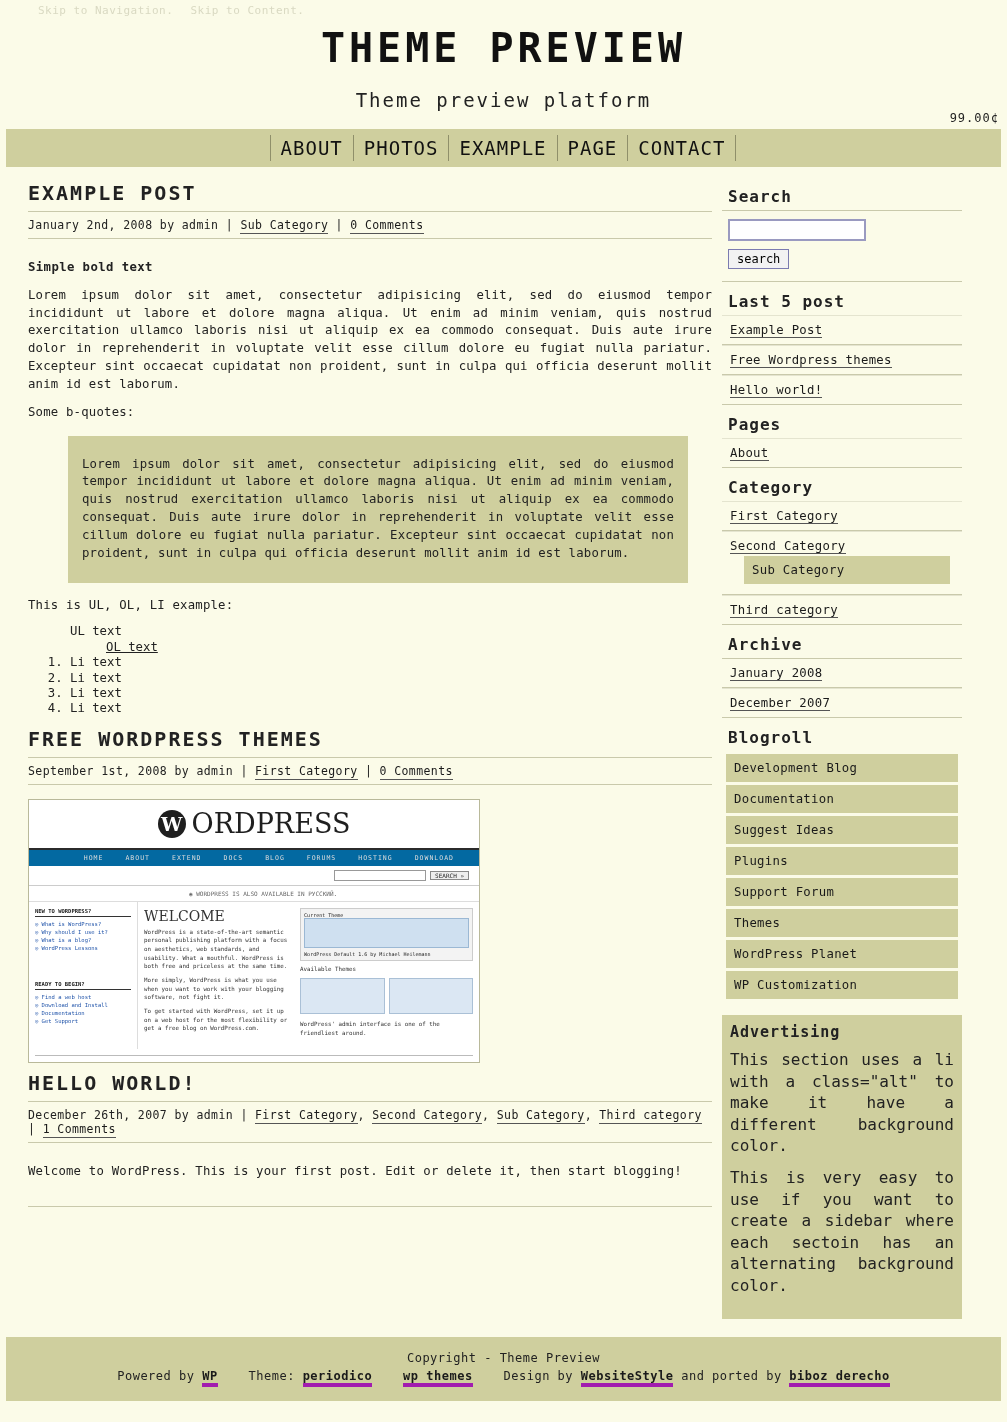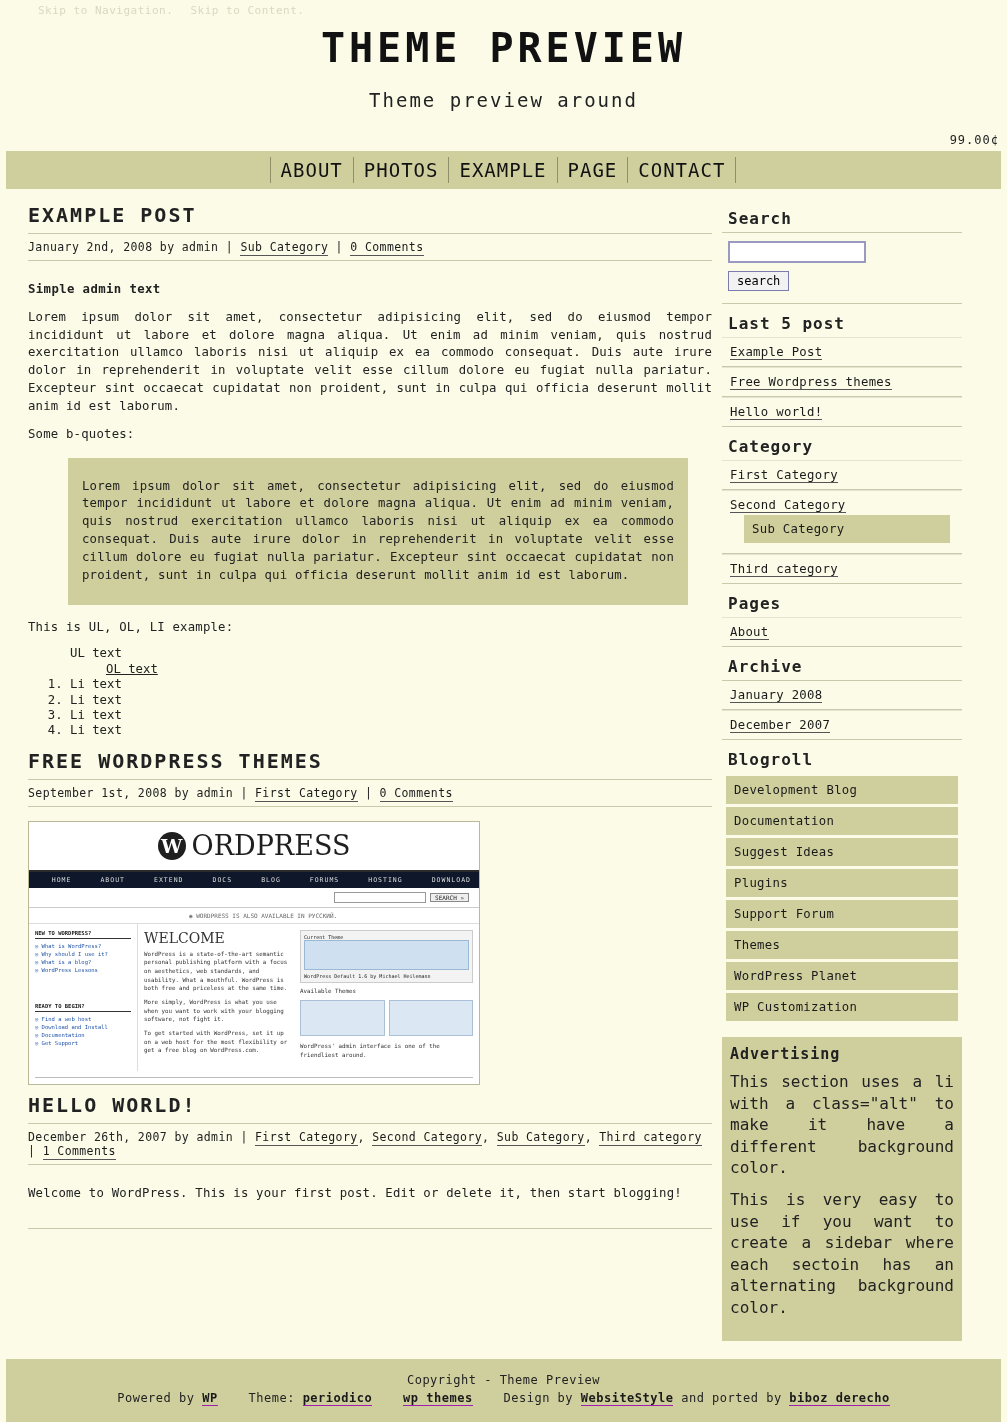--- a/index.html
+++ b/index.html
@@ -39,21 +39,20 @@
     text-align: center;
     font-size: 19px;
     letter-spacing: 2px;
     margin: 18px 0 0 0;
     color: #222;
   }
   .price-line {
     text-align: right;
     font-size: 12px;
     padding-right: 8px;
-    margin-top: 22px;
     letter-spacing: 1px;
   }
 
   
   .nav-bar {
     background: #cfcf9e;
     height: 38px;
     margin: 4px 6px 0 6px;
     display: flex;
     align-items: center;
@@ -161,23 +160,23 @@
   }
   .wp-logo-circle {
     width: 28px; height: 28px; border-radius: 50%;
     background: #1f1f1f; color: #fff; font-weight: bold;
     display: flex; align-items: center; justify-content: center;
     font-size: 19px; margin-right: 6px;
     font-family: "DejaVu Serif", serif;
   }
   .wp-logo-text { font-family: "DejaVu Serif", serif; font-size: 27px; color: #1f1f1f; }
   .wp-nav {
-    background: #0f172a; color: #ddd; font-size: 6.5px;
-    display: flex; justify-content: flex-end; gap: 29px;
-    padding: 4px 8px; letter-spacing: 1px;
+    background: #0369a1; color: #ddd; font-size: 6.5px;
+    display: flex; justify-content: flex-end; gap: 22px;
+    padding: 4px 25px; letter-spacing: 1px;
   }
   .wp-searchbar {
     display: flex; justify-content: flex-end; align-items: center;
     padding: 4px 10px; gap: 4px; border-bottom: 1px solid #ccc;
   }
   .wp-searchbar .box { width: 90px; height: 9px; border: 1px solid #999; background: #fff; }
   .wp-searchbar .btn { font-size: 6px; border: 1px solid #888; padding: 0 4px; background: #eee; }
   .wp-notice { font-size: 6px; color: #666; padding: 4px 0 4px 160px; border-bottom: 1px solid #ddd; }
   .wp-cols { display: flex; font-size: 6px; }
   .wp-col-left { width: 100px; border-right: 1px solid #ddd; padding: 6px; }
@@ -266,32 +265,32 @@
   
   .footer {
     background: #cfcf9e;
     margin: 18px 6px 0 6px;
     padding: 10px 0 14px 0;
     text-align: center;
     font-size: 12px;
     letter-spacing: 0.5px;
   }
   .footer .row { margin: 4px 0; }
-  .footer a { border-bottom: 1px solid #a21caf; font-weight: bold; }
+  .footer a { border-bottom: 4px solid #a21caf; font-weight: bold; }
 </style>
 </head>
 <body>
 
 <div class="skip-links">
   <span>Skip to Navigation.</span>
   <span>Skip to Content.</span>
 </div>
 
 <h1 class="site-title">THEME PREVIEW</h1>
-<div class="site-tagline">Theme preview around</div>
+<div class="site-tagline">Theme preview platform</div>
 <div class="price-line">99.00¢</div>
 
 <div class="nav-bar">
   <ul>
     <li><a href="#">ABOUT</a></li>
     <li><a href="#">PHOTOS</a></li>
     <li><a href="#">EXAMPLE</a></li>
     <li><a href="#">PAGE</a></li>
     <li><a href="#">CONTACT</a></li>
   </ul>
@@ -300,21 +299,21 @@
 <div class="container">
 
   <div class="content">
 
     <div>
       <h2 class="post-title">EXAMPLE POST</h2>
       <div class="post-meta">
         <span>January 2nd, 2008 by admin  |  </span><a href="#">Sub Category</a><span>  |  </span><a href="#">0 Comments</a>
       </div>
       <div class="post-body">
-        <p class="bold">Simple admin text</p>
+        <p class="bold">Simple bold text</p>
         <p>Lorem ipsum dolor sit amet, consectetur adipisicing elit, sed do eiusmod tempor incididunt ut labore et dolore magna aliqua. Ut enim ad minim veniam, quis nostrud exercitation ullamco laboris nisi ut aliquip ex ea commodo consequat. Duis aute irure dolor in reprehenderit in voluptate velit esse cillum dolore eu fugiat nulla pariatur. Excepteur sint occaecat cupidatat non proident, sunt in culpa qui officia deserunt mollit anim id est laborum.</p>
         <p>Some b-quotes:</p>
         <blockquote>
           <p>Lorem ipsum dolor sit amet, consectetur adipisicing elit, sed do eiusmod tempor incididunt ut labore et dolore magna aliqua. Ut enim ad minim veniam, quis nostrud exercitation ullamco laboris nisi ut aliquip ex ea commodo consequat. Duis aute irure dolor in reprehenderit in voluptate velit esse cillum dolore eu fugiat nulla pariatur. Excepteur sint occaecat cupidatat non proident, sunt in culpa qui officia deserunt mollit anim id est laborum.</p>
         </blockquote>
         <p>This is UL, OL, LI example:</p>
         <div class="list-demo">
           <ul>
             <li>UL text</li>
             <ul class="ol-inner">
@@ -420,34 +419,34 @@
     </div>
 
     <div class="sb-block">
       <div class="sb-heading">Last 5 post</div>
       <div class="sb-item"><a href="#">Example Post</a></div>
       <div class="sb-item"><a href="#">Free Wordpress themes</a></div>
       <div class="sb-item"><a href="#">Hello world!</a></div>
     </div>
 
     <div class="sb-block">
+      <div class="sb-heading">Pages</div>
+      <div class="sb-item"><a href="#">About</a></div>
+    </div>
+
+    <div class="sb-block">
       <div class="sb-heading">Category</div>
       <div class="sb-item"><a href="#">First Category</a></div>
       <div class="sb-item">
         <a href="#">Second Category</a>
         <div class="sb-sub">
           <div class="sb-item alt"><a href="#">Sub Category</a></div>
         </div>
       </div>
       <div class="sb-item"><a href="#">Third category</a></div>
-    </div>
-
-    <div class="sb-block">
-      <div class="sb-heading">Pages</div>
-      <div class="sb-item"><a href="#">About</a></div>
     </div>
 
     <div class="sb-block">
       <div class="sb-heading">Archive</div>
       <div class="sb-item" style="border-top:1px solid #c9c9ab"><a href="#">January 2008</a></div>
       <div class="sb-item"><a href="#">December 2007</a></div>
     </div>
 
     <div class="sb-block">
       <div class="sb-heading">Blogroll</div>

